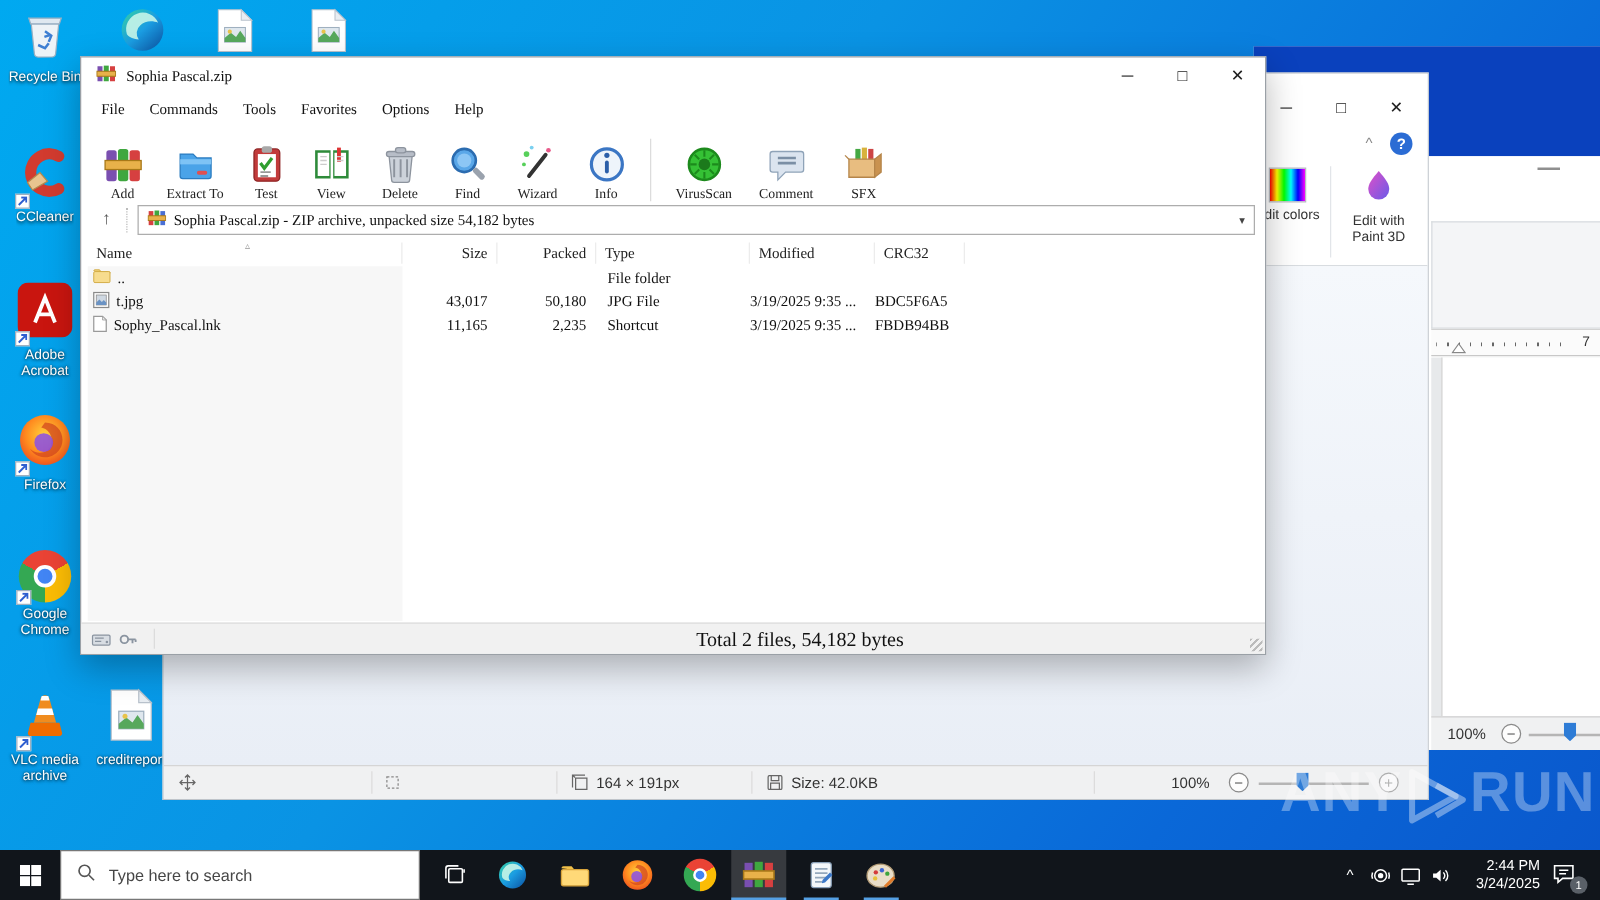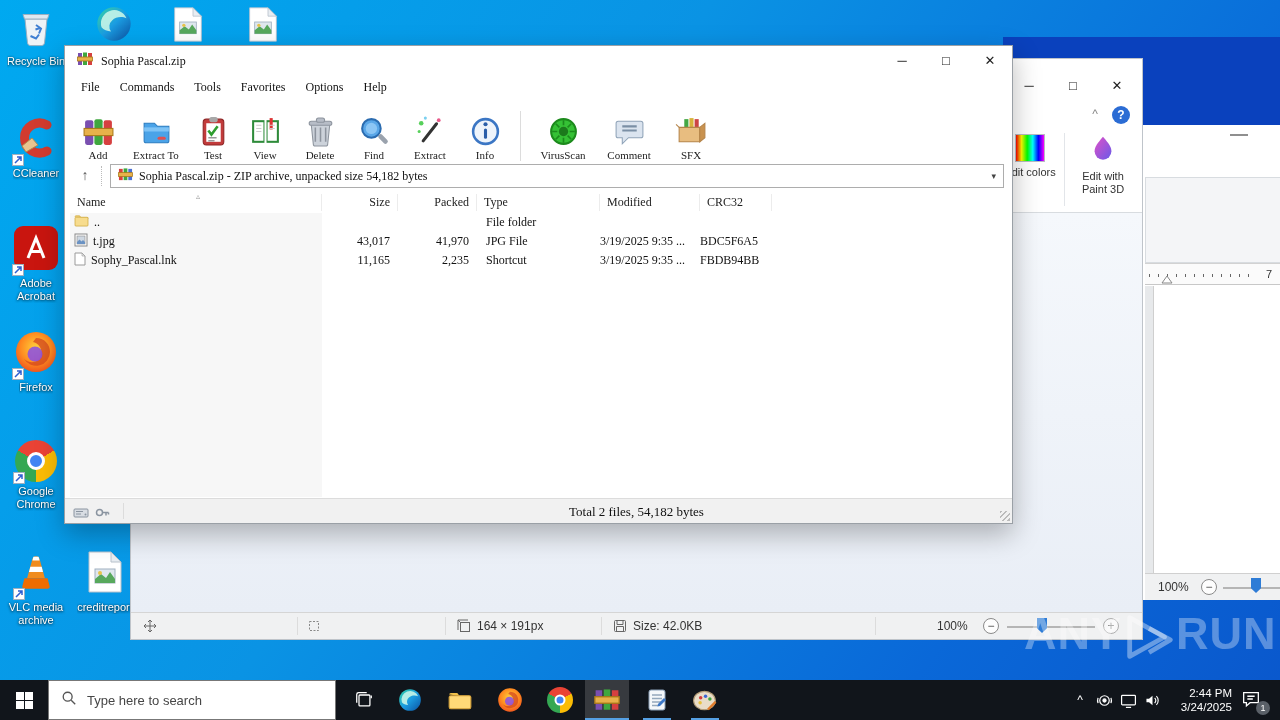--- a/index.html
+++ b/index.html
@@ -97,21 +97,21 @@
   .namecol-shade { position:absolute; left:0; top:21px; bottom:0; width:252px; background:#f7f7f7; }
   .wr-row { position:relative; height:19px; display:flex; align-items:center; font-size:12px; color:#111; }
   .cn { width:252px; display:flex; align-items:center; gap:5px; padding-left:4px; }
   .cs { width:76px; text-align:right; padding-right:8px; }
   .cp { width:79px; text-align:right; padding-right:8px; }
   .ct { width:123px; padding-left:9px; }
   .cm { width:100px; }
   .cc { width:72px; }
   .wr-status { position:absolute; left:0; right:0; bottom:0; height:25px; background:#f1f1f1; border-top:1px solid #dcdcdc; }
   .wr-status .sdiv { position:absolute; left:58px; top:4px; bottom:4px; width:1px; background:#dcdcdc; }
-  .wr-status .stxt { position:absolute; left:504px; top:5px; font-size:13px; color:#111; }
+  .wr-status .stxt { position:absolute; left:492px; top:5px; font-size:16px; color:#111; }
   .wr-sicons { position:absolute; left:8px; top:6px; display:flex; gap:6px; }
   .wr-gripc { position:absolute; right:2px; bottom:2px; width:10px; height:10px;
     background:repeating-linear-gradient(135deg,#bbb 0 1.5px,transparent 1.5px 4px); }
 
   
   .taskbar { position:absolute; left:0; top:680px; width:1280px; height:40px; background:#11151b; z-index:6; }
   .tb-start { position:absolute; left:0; top:0; width:48px; height:40px; display:flex; align-items:center; justify-content:center; }
   .tb-search { position:absolute; left:48px; top:0; width:288px; height:40px; background:#fff;
     border:1px solid #777; display:flex; align-items:center; padding-left:12px; gap:10px; }
   .tb-search input { border:none; outline:none; font-size:13px; color:#333; width:220px; background:transparent;
@@ -340,21 +340,21 @@
       <div class="tbi" style="width:58px">
         <span>
             <svg width="33" height="33" viewBox="0 0 32 32">
               <rect x="14.5" y="5" width="3" height="24" rx="1.5" transform="rotate(38 16 16)" fill="#333"></rect>
               <circle cx="7" cy="8" r="2.2" fill="#57d05a"></circle>
               <circle cx="24" cy="5" r="1.8" fill="#e85a8a"></circle>
               <circle cx="5" cy="16" r="1.5" fill="#57d05a"></circle>
               <circle cx="11" cy="3" r="1.5" fill="#7ad0f0"></circle>
             </svg>
           </span>
-        <span class="tl">Extract</span>
+        <span class="tl">Wizard</span>
       </div>
       <div class="tbi" style="width:52px">
         <span>
             <svg width="33" height="33" viewBox="0 0 32 32">
               <circle cx="16" cy="16" r="12" fill="#eef4fb" stroke="#3b76c4" stroke-width="2.5"></circle>
               <rect x="14.5" y="13" width="3" height="10" rx="1.5" fill="#2b5ea8"></rect>
               <circle cx="16" cy="9" r="2" fill="#2b5ea8"></circle>
             </svg>
           </span>
         <span class="tl">Info</span>
@@ -437,21 +437,21 @@
       <div class="wr-row">
         <span class="cn">
           <span><svg width="14" height="14" viewBox="0 0 14 14">
                 <rect x="1" y="1" width="12" height="12" fill="#fff" stroke="#8a8a8a"></rect>
                 <rect x="3" y="3" width="8" height="8" fill="#cfd8e2" stroke="#8a8a8a" stroke-width="0.6"></rect>
                 <path d="M3 9 l2.5 -2.5 2 2 1.5 -1.5 2 2 V11 H3 z" fill="#6b93c4"></path>
               </svg></span>
           <span>t.jpg</span>
         </span>
         <span class="cs">43,017</span>
-        <span class="cp">41,970</span>
+        <span class="cp">50,180</span>
         <span class="ct">JPG File</span>
         <span class="cm">3/19/2025 9:35 ...</span>
         <span class="cc">BDC5F6A5</span>
       </div>
       <div class="wr-row">
         <span class="cn">
           <span><svg width="12" height="14" viewBox="0 0 12 14">
                 <path d="M1 1 h7 l3 3 v9 H1 z" fill="#fff" stroke="#9a9a9a"></path>
                 <path d="M8 1 l3 3 H8 z" fill="#e8e8e8" stroke="#9a9a9a" stroke-width="0.6"></path>
               </svg></span>

